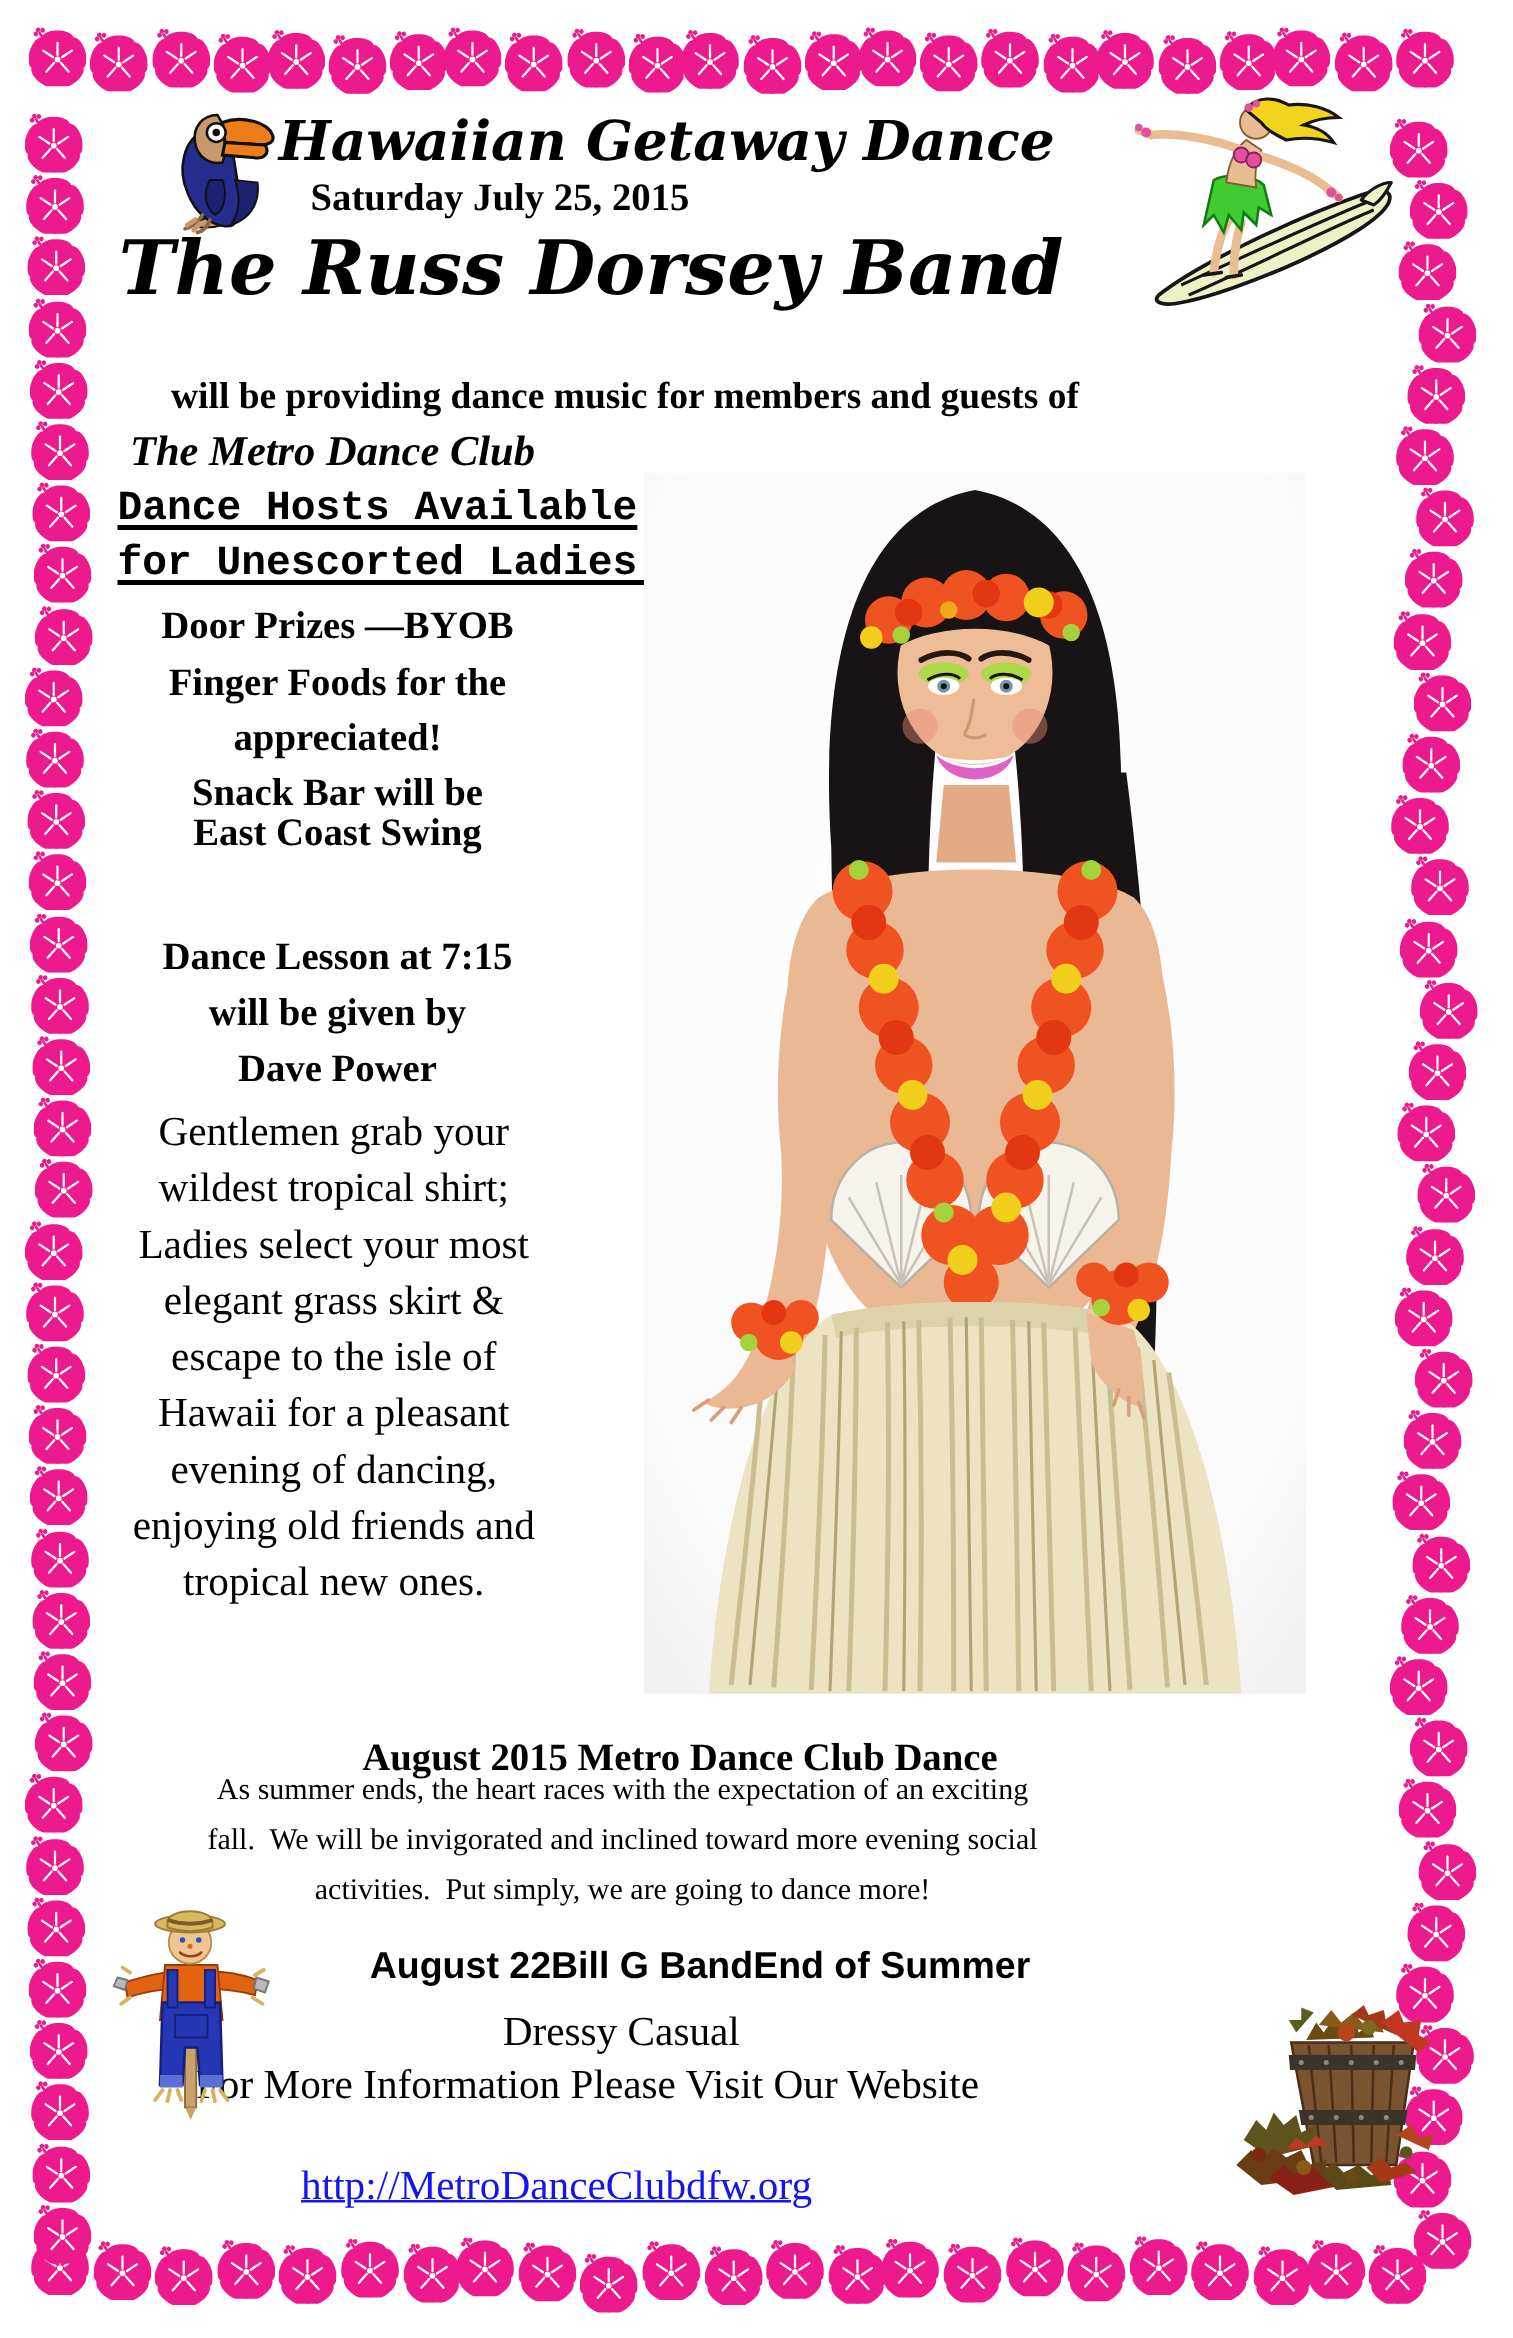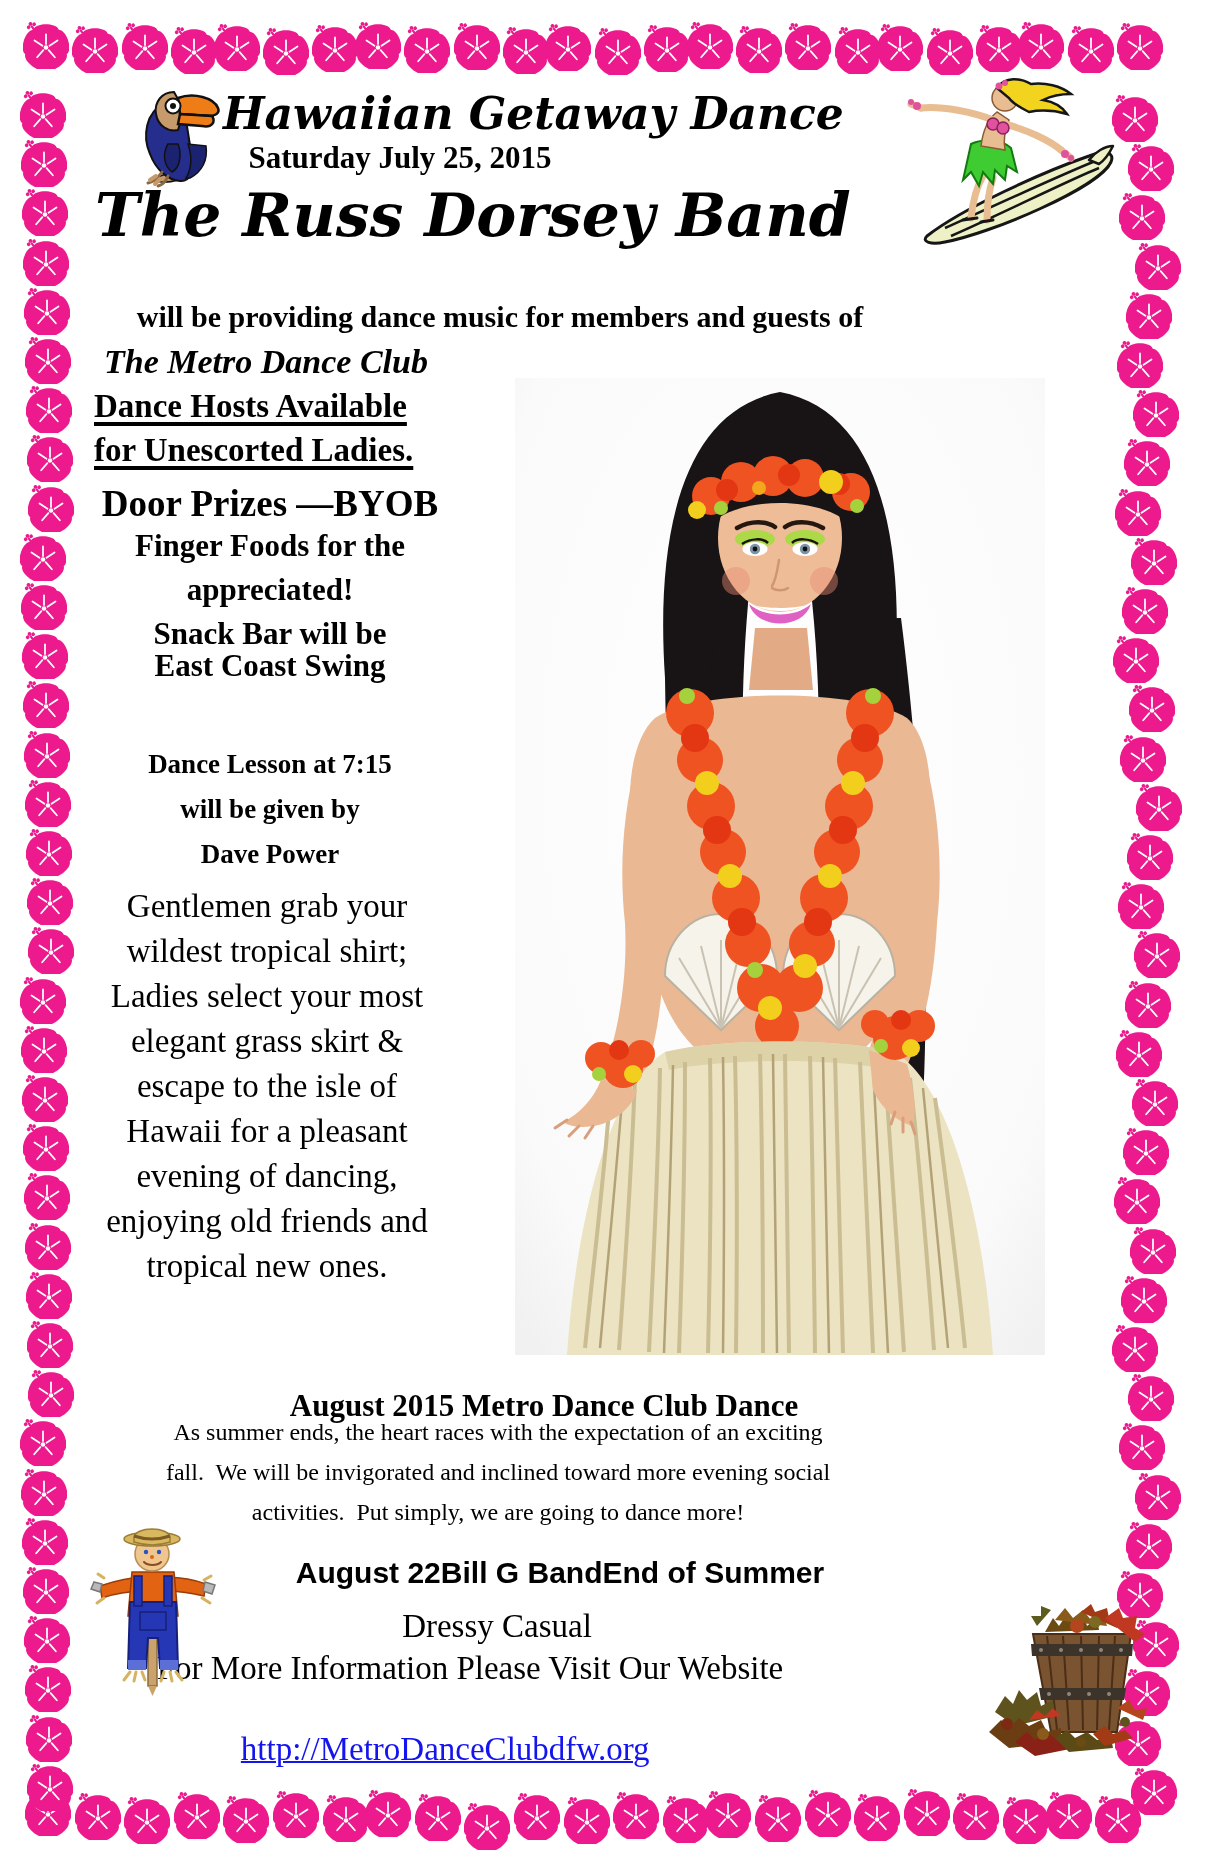--- a/index.html
+++ b/index.html
@@ -6,21 +6,21 @@
   body{
     width:1210px;height:1870px;position:relative;background:#ffffff;
     font-family:"Liberation Serif","DejaVu Serif",serif;color:#000;overflow:hidden;
   }
   .abs{position:absolute;}
   .ctr{text-align:center;}
   .b{font-weight:bold;}
   .i{font-style:italic;}
   .nw{white-space:pre;}
   .script{font-family:"DejaVu Serif","Liberation Serif",serif;font-style:italic;font-weight:bold;}
-  .uline{text-decoration:underline;text-decoration-thickness:4px;text-underline-offset:5px;}
+  .uline{text-decoration:underline;text-decoration-thickness:4px;text-underline-offset:5px;font-family:Liberation Mono, monospace;}
   .hib{position:absolute;width:46px;height:50px;}
   a.weblink{color:var(--blue,#1414EE);text-decoration:underline;text-decoration-thickness:2px;}
   .sans{font-family:"Liberation Sans","DejaVu Sans",sans-serif;}
   svg{display:block;}
 </style>
 </head>
 <body>
 
 <svg width="0" height="0" style="position:absolute" aria-hidden="true">
   <defs>
@@ -471,31 +471,31 @@
 <div class="abs script ctr nw" style="left:95px;top:176px;width:650px;font-size:60px;line-height:78px;">The Russ Dorsey Band</div>
 
 <div class="abs b ctr nw" style="left:95px;top:300px;width:810px;font-size:30px;">will be providing dance music for members and guests of</div>
 
 <div class="abs i b nw" style="left:104px;top:343px;font-size:34px;">The Metro Dance Club</div>
 
 <div class="abs b uline nw" style="left:94px;top:388px;font-size:33px;">Dance Hosts Available</div>
 
 <div class="abs b uline nw" style="left:94px;top:432px;font-size:33px;">for Unescorted Ladies.</div>
 
-<div class="abs b ctr nw" style="left:80px;top:482px;width:380px;font-size:37px;">Door Prizes —BYOB</div>
+<div class="abs b ctr nw" style="left:80px;top:482px;width:380px;font-size:31px;">Door Prizes —BYOB</div>
 
 <div class="abs b ctr" style="left:80px;top:524px;width:380px;font-size:31px;line-height:44px;">
   <div class="nw">Finger Foods for the</div>
   <div class="nw">appreciated!</div>
   <div class="nw">Snack Bar will be</div>
 </div>
 
 <div class="abs b ctr nw" style="left:80px;top:648px;width:380px;font-size:31px;">East Coast Swing</div>
 
-<div class="abs b ctr" style="left:80px;top:742px;width:380px;font-size:27px;line-height:45px;">
+<div class="abs b ctr" style="left:80px;top:742px;width:380px;font-size:31px;line-height:45px;">
   <div class="nw">Dance Lesson at 7:15</div>
   <div class="nw">will be given by</div>
   <div class="nw">Dave Power</div>
 </div>
 
 <div class="abs ctr" style="left:62px;top:884px;width:410px;font-size:33px;line-height:45px;">
   <div class="nw">Gentlemen grab your</div>
   <div class="nw">wildest tropical shirt;</div>
   <div class="nw">Ladies select your most</div>
   <div class="nw">elegant grass skirt &amp;</div>

